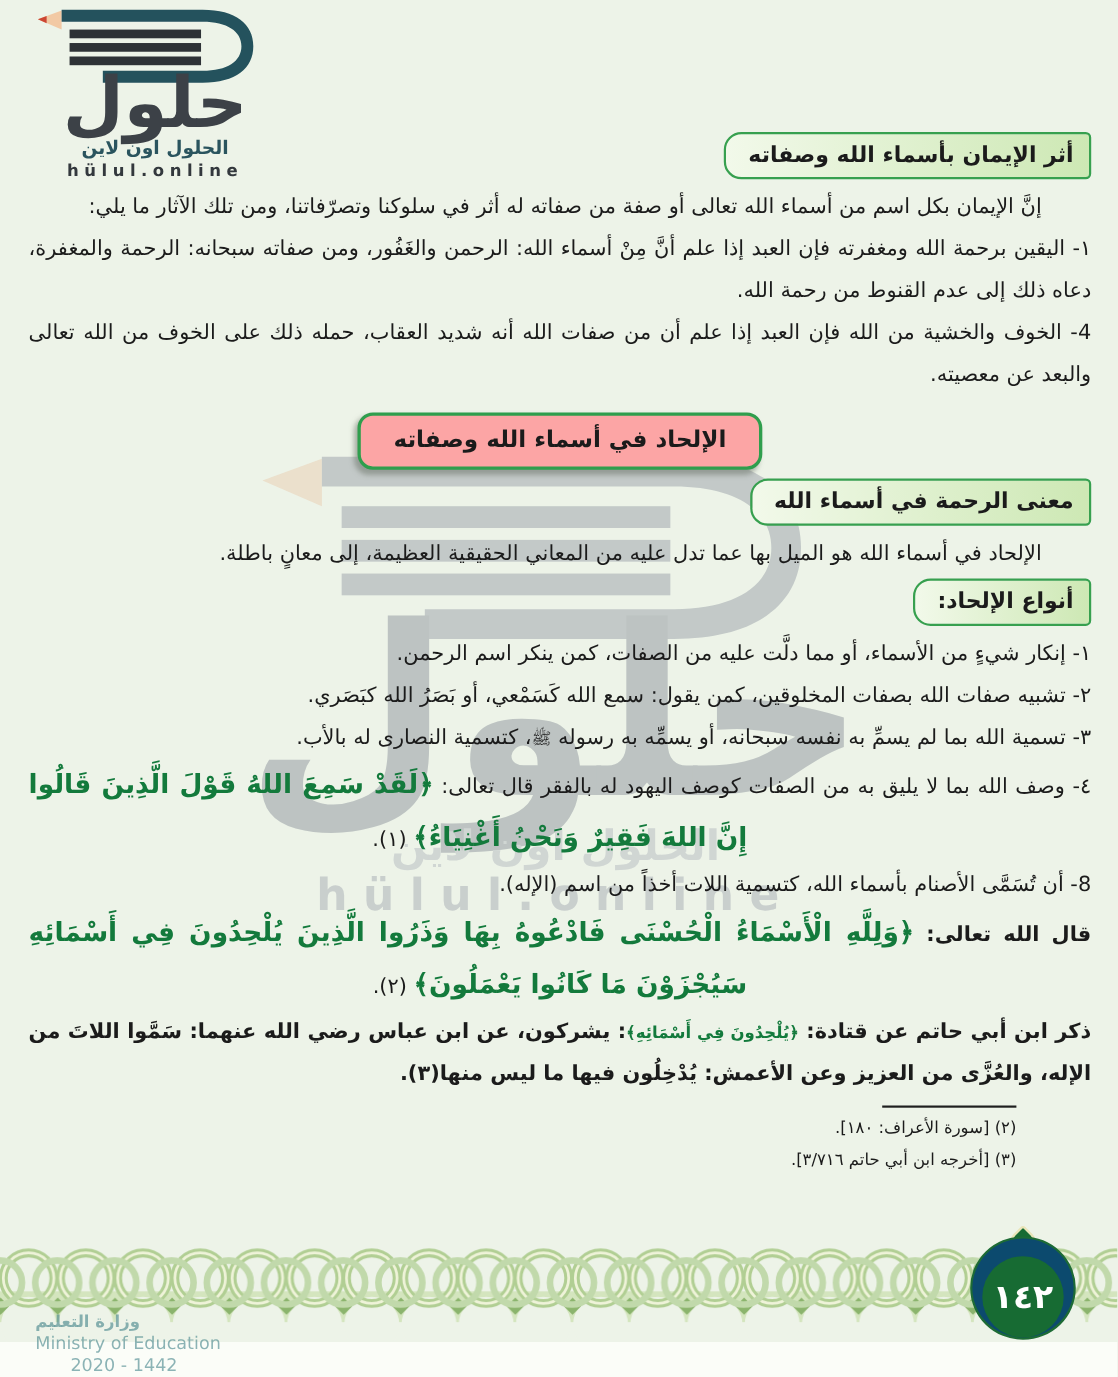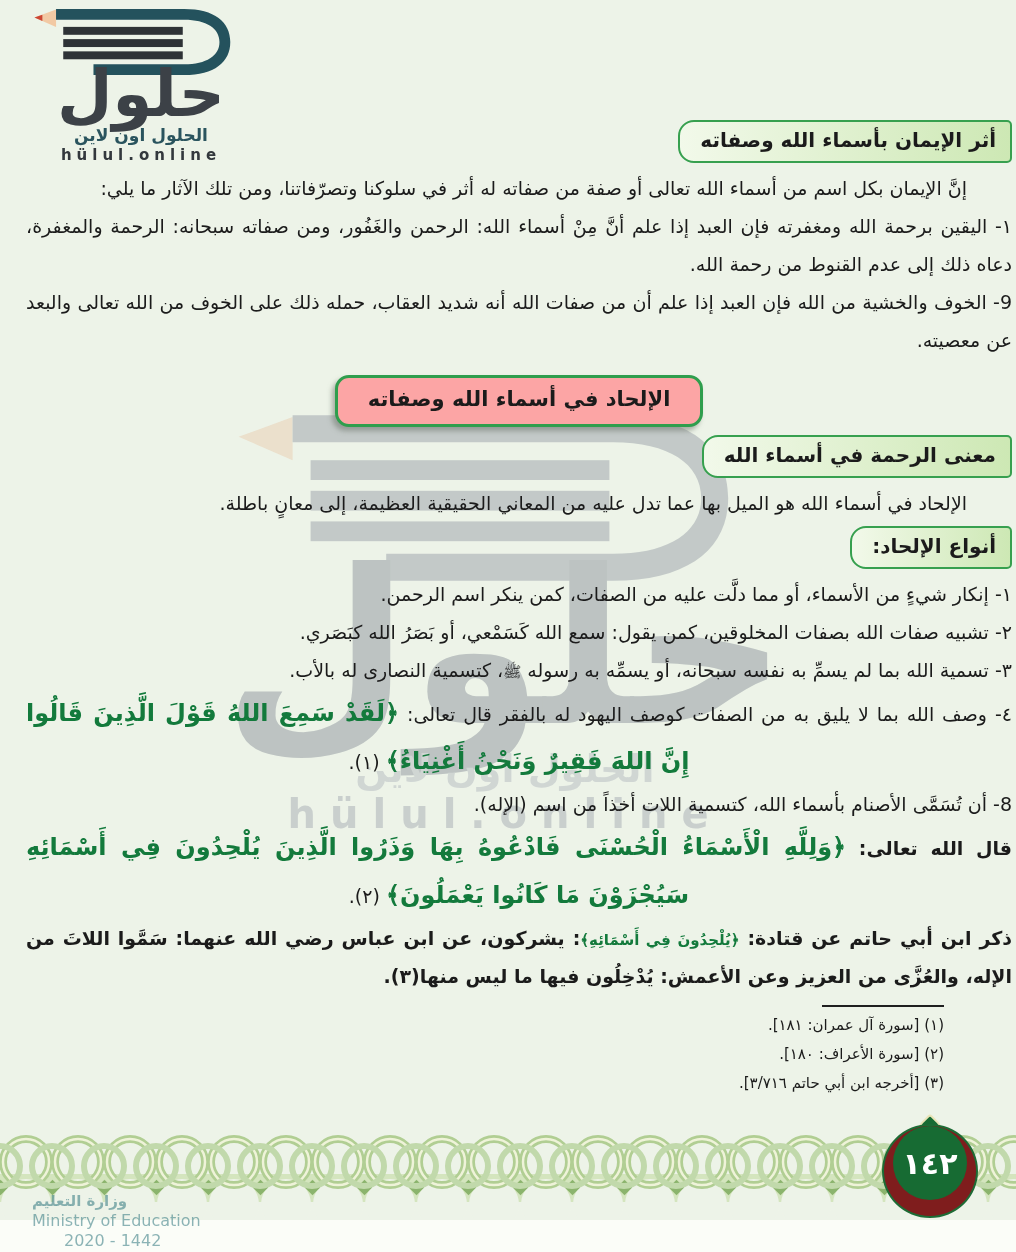--- a/index.html
+++ b/index.html
@@ -21,21 +21,21 @@
   .logo-domain { font-size:15px; font-weight:bold; color:#33383d; letter-spacing:5px; margin-top:1px; }
 
   
   .wm-center { position:absolute; top:408px; left:195px; width:620px; text-align:center; opacity:.5; z-index:1; pointer-events:none; }
   .wm-center .book { display:block; margin:0 auto; }
   .wm-word { font-size:215px; font-weight:bold; color:#8e959d; line-height:.85; margin-top:-30px; letter-spacing:4px; }
   .wm-sub { font-size:38px; font-weight:bold; color:#b4bac0; margin-top:6px; }
   .wm-domain { font-size:40px; font-weight:bold; color:#a7adb4; letter-spacing:14px; margin-top:0; }
 
   
-  .content { position:absolute; top:120px; right:4px; left:26px; direction:rtl; z-index:2; font-size:19px; line-height:2.0; text-align:justify; }
+  .content { position:absolute; top:120px; right:24px; left:26px; direction:rtl; z-index:2; font-size:19px; line-height:2.0; text-align:justify; }
   .para { margin:0; }
   .indent { text-indent:45px; }
   .bold { font-weight:bold; }
 
   .sec-header {
     width:fit-content;
     background:linear-gradient(to left,#cdE8b4,#f2f9ea);
     border:2px solid #37a04f;
     border-radius:16px 5px 5px 16px;
     padding:3px 14px 5px 20px;
@@ -77,22 +77,22 @@
   .ministry .m3 { font-size:16px;margin-left:32px; }
 
   
   .page-badge { position:absolute; top:1124px; right:38px; width:96px; height:94px; z-index:4; }
   .page-badge .leaf {
     position:absolute; top:-6px; left:50%; transform:translateX(-50%) rotate(45deg);
     width:22px; height:22px; background:#176b33; border:2px solid #e9e4b8; border-radius:3px 10px 3px 10px;
   }
   .page-badge .ring {
     position:absolute; inset:0; border-radius:50%;
-    background:#7f1d1d; border:2px solid #1d6b35;
-    display:flex; align-items:flex-start; justify-content:center;
+    background:#0c4a6e; border:2px solid #1d6b35;
+    display:flex; align-items:flex-end; justify-content:center;
   }
   .page-badge .disc {
     width:74px; height:74px; border-radius:50%;
     background:#176b33; display:flex; align-items:center; justify-content:center;
     color:#ffffff; font-size:30px; font-weight:bold;
   }
 </style>
 </head>
 <body>
 
@@ -126,21 +126,21 @@
   </div>
 
   <main class="content">
 
     <div class="sec-header">
       <span>أثر الإيمان بأسماء الله وصفاته</span>
     </div>
 
     <p class="para indent">إنَّ الإيمان بكل اسم من أسماء الله تعالى أو صفة من صفاته له أثر في سلوكنا وتصرّفاتنا، ومن تلك الآثار ما يلي:</p>
     <p class="para">١- اليقين برحمة الله ومغفرته فإن العبد إذا علم أنَّ مِنْ أسماء الله: الرحمن والغَفُور، ومن صفاته سبحانه: الرحمة والمغفرة، دعاه ذلك إلى عدم القنوط من رحمة الله.</p>
-    <p class="para">9- الخوف والخشية من الله فإن العبد إذا علم أن من صفات الله أنه شديد العقاب، حمله ذلك على الخوف من الله تعالى والبعد عن معصيته.</p>
+    <p class="para">4- الخوف والخشية من الله فإن العبد إذا علم أن من صفات الله أنه شديد العقاب، حمله ذلك على الخوف من الله تعالى والبعد عن معصيته.</p>
 
     <div class="title-box">الإلحاد في أسماء الله وصفاته</div>
 
     <div class="sec-header">
       <span>معنى الرحمة في أسماء الله</span>
     </div>
 
     <p class="para indent">الإلحاد في أسماء الله هو الميل بها عما تدل عليه من المعاني الحقيقية العظيمة، إلى معانٍ باطلة.</p>
 
     <div class="sec-header mt">
@@ -153,21 +153,20 @@
     <p class="para"><span>٣- تسمية الله بما لم يسمِّ به نفسه سبحانه، أو يسمِّه به رسوله </span><span class="saw">ﷺ</span><span>، كتسمية النصارى له بالأب.</span></p>
     <p class="para verse-para"><span>٤- وصف الله بما لا يليق به من الصفات كوصف اليهود له بالفقر قال تعالى: </span><span class="verse verse-lg">﴿لَقَدْ سَمِعَ اللهُ قَوْلَ الَّذِينَ قَالُوا إِنَّ اللهَ فَقِيرٌ وَنَحْنُ أَغْنِيَاءُ﴾</span><span> (١).</span></p>
     <p class="para">8- أن تُسَمَّى الأصنام بأسماء الله، كتسمية اللات أخذاً من اسم (الإله).</p>
 
     <p class="para verse-para"><span class="bold">قال الله تعالى: </span><span class="verse verse-lg">﴿وَلِلَّهِ الْأَسْمَاءُ الْحُسْنَى فَادْعُوهُ بِهَا وَذَرُوا الَّذِينَ يُلْحِدُونَ فِي أَسْمَائِهِ سَيُجْزَوْنَ مَا كَانُوا يَعْمَلُونَ﴾</span><span> (٢).</span></p>
 
     <p class="para bold"><span>ذكر ابن أبي حاتم عن قتادة: </span><span class="verse verse-md">﴿يُلْحِدُونَ فِي أَسْمَائِهِ﴾</span><span>: يشركون، عن ابن عباس رضي الله عنهما: سَمَّوا اللاتَ من الإله، والعُزَّى من العزيز وعن الأعمش: يُدْخِلُون فيها ما ليس منها(٣).</span></p>
 
     <div class="footnotes">
       <div class="fn-divider"></div>
-      <div class="fn-line">(١) [سورة آل عمران: ١٨١].</div>
       <div class="fn-line">(٢) [سورة الأعراف: ١٨٠].</div>
       <div class="fn-line">(٣) [أخرجه ابن أبي حاتم ٣/٧١٦].</div>
     </div>
 
   </main>
 
   <svg class="ornament" width="1016" height="88" viewBox="0 0 1016 88">
     <defs>
       <pattern id="knots" x="0" y="0" width="104" height="88" patternUnits="userSpaceOnUse">
         <rect x="0" y="42" width="104" height="28" fill="#cfe2b6"></rect>

